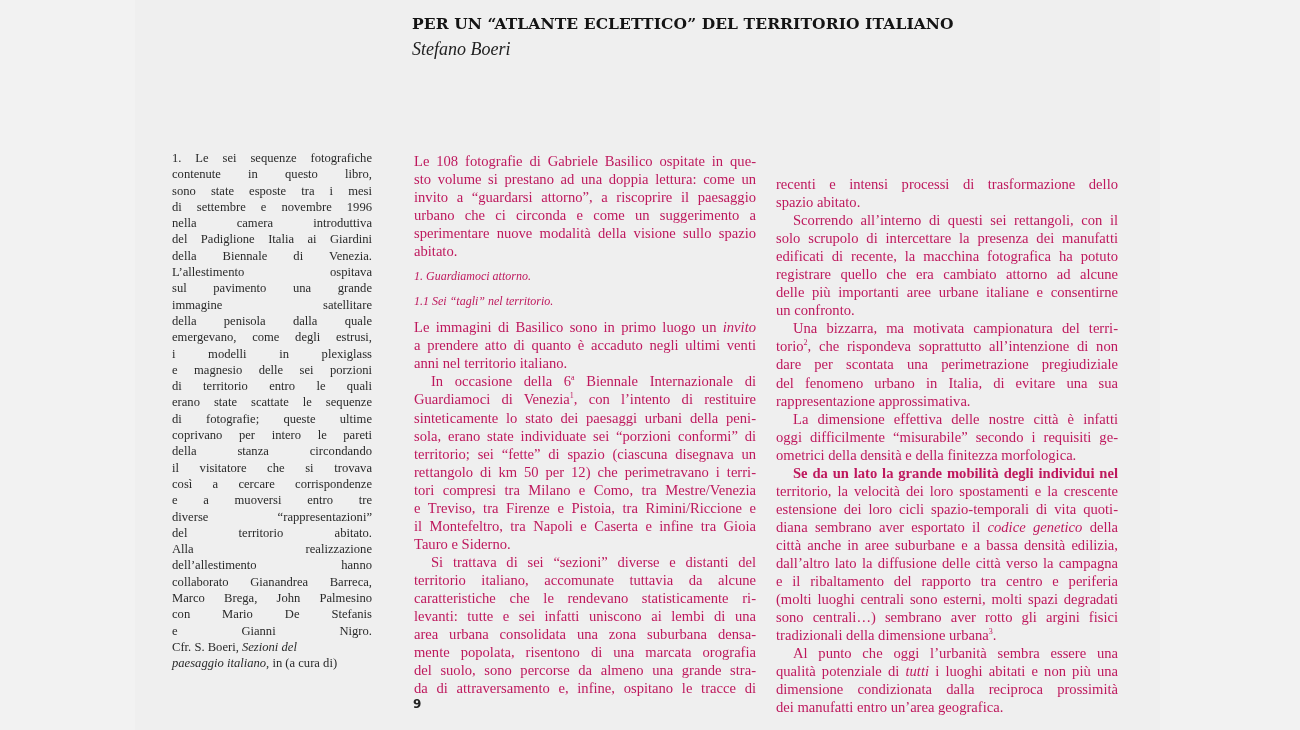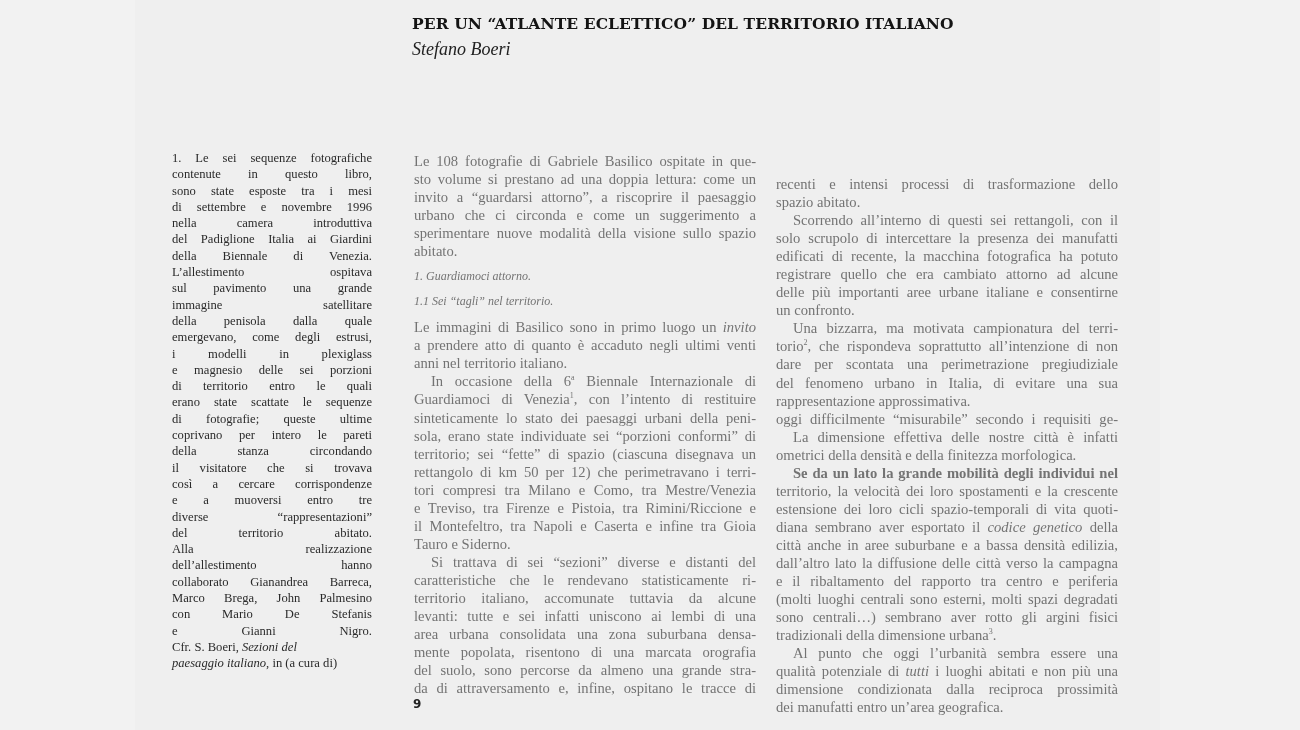--- a/index.html
+++ b/index.html
@@ -27,21 +27,21 @@
     }
     .notes {
       position: absolute; left: 172px; top: 150px; width: 200px;
       font-family: "Liberation Serif", serif; font-size: 12.6px; line-height: 16.3px;
       color: #2a2a2a;
     }
     .notes div { white-space: nowrap; }
     .col {
       position: absolute; top: 152px; width: 342px;
       font-family: "Liberation Serif", serif; font-size: 14.6px; line-height: 18.05px;
-      color: #737373; text-align: justify;
+      color: #be185d; text-align: justify;
     }
     .col1 { left: 414px; }
     .col2 { left: 776px; margin-top: 23px; }
     .col p { margin: 0; }
     .col h3 {
       margin: 7px 0 0 0; font-weight: normal; font-style: italic; font-size: 12px; line-height: 18px;
     }
     .col p.after-h { margin-top: 8px; }
     .line { display: block; text-align: justify; text-align-last: justify; white-space: nowrap; }
     .line.last { text-align-last: left; }
@@ -111,22 +111,22 @@
     <span class="line"><span>Le immagini di Basilico sono in primo luogo un </span><i>invito</i></span>
     <span id="c1-p1"><span class="line">a prendere atto di quanto è accaduto negli ultimi venti</span><span class="line last">anni nel territorio italiano.</span></span>
   </p>
   <p>
     <span class="line" style="padding-left:17px"><span>In occasione della 6</span><sup>a</sup><span> Biennale Internazionale di</span></span>
     <span class="line"><span>Guardiamoci di Venezia</span><sup>1</sup><span>, con l’intento di restituire</span></span>
     <span id="c1-p2"><span class="line">sinteticamente lo stato dei paesaggi urbani della peni-</span><span class="line">sola, erano state individuate sei “porzioni conformi” di</span><span class="line">territorio; sei “fette” di spazio (ciascuna disegnava un</span><span class="line">rettangolo di km 50 per 12) che perimetravano i terri-</span><span class="line">tori compresi tra Milano e Como, tra Mestre/Venezia</span><span class="line">e Treviso, tra Firenze e Pistoia, tra Rimini/Riccione e</span><span class="line">il Montefeltro, tra Napoli e Caserta e infine tra Gioia</span><span class="line last">Tauro e Siderno.</span></span>
   </p>
   <p id="c1-p3">
       <span class="line" style="padding-left: 17px;">Si trattava di sei “sezioni” diverse e distanti del</span>
+      <span class="line">territorio italiano, accomunate tuttavia da alcune</span>
       <span class="line">caratteristiche che le rendevano statisticamente ri-</span>
-      <span class="line">territorio italiano, accomunate tuttavia da alcune</span>
       <span class="line">levanti: tutte e sei infatti uniscono ai lembi di una</span>
       <span class="line">area urbana consolidata una zona suburbana densa-</span>
       <span class="line">mente popolata, risentono di una marcata orografia</span>
       <span class="line">del suolo, sono percorse da almeno una grande stra-</span>
       <span class="line">da di attraversamento e, infine, ospitano le tracce di</span>
     </p>
 </div>
 
 <div class="col col2">
   <p id="c2-p0">
@@ -140,22 +140,22 @@
       <span class="line">registrare quello che era cambiato attorno ad alcune</span>
       <span class="line">delle più importanti aree urbane italiane e consentirne</span>
       <span class="line last">un confronto.</span>
     </p>
   <p>
     <span class="line" style="padding-left:17px">Una bizzarra, ma motivata campionatura del terri-</span>
     <span class="line"><span>torio</span><sup>2</sup><span>, che rispondeva soprattutto all’intenzione di non</span></span>
     <span id="c2-p2"><span class="line">dare per scontata una perimetrazione pregiudiziale</span><span class="line">del fenomeno urbano in Italia, di evitare una sua</span><span class="line last">rappresentazione approssimativa.</span></span>
   </p>
   <p id="c2-p3">
+      <span class="line" style="padding-left: 17px;">La dimensione effettiva delle nostre città è infatti</span>
       <span class="line">oggi difficilmente “misurabile” secondo i requisiti ge-</span>
-      <span class="line" style="padding-left: 17px;">La dimensione effettiva delle nostre città è infatti</span>
       <span class="line last">ometrici della densità e della finitezza morfologica.</span>
     </p>
   <p>
     <span id="c2-p4a"><span class="line" style="padding-left: 17px; font-weight: bold;">Se da un lato la grande mobilità degli individui nel</span><span class="line">territorio, la velocità dei loro spostamenti e la crescente</span><span class="line">estensione dei loro cicli spazio-temporali di vita quoti-</span></span>
     <span class="line"><span>diana sembrano aver esportato il </span><i>codice genetico</i><span> della</span></span>
     <span id="c2-p4b"><span class="line">città anche in aree suburbane e a bassa densità edilizia,</span><span class="line">dall’altro lato la diffusione delle città verso la campagna</span><span class="line">e il ribaltamento del rapporto tra centro e periferia</span><span class="line">(molti luoghi centrali sono esterni, molti spazi degradati</span><span class="line">sono centrali…) sembrano aver rotto gli argini fisici</span></span>
     <span class="line last"><span>tradizionali della dimensione urbana</span><sup>3</sup><span>.</span></span>
   </p>
   <p>
     <span class="line" style="padding-left:17px">Al punto che oggi l’urbanità sembra essere una</span>

